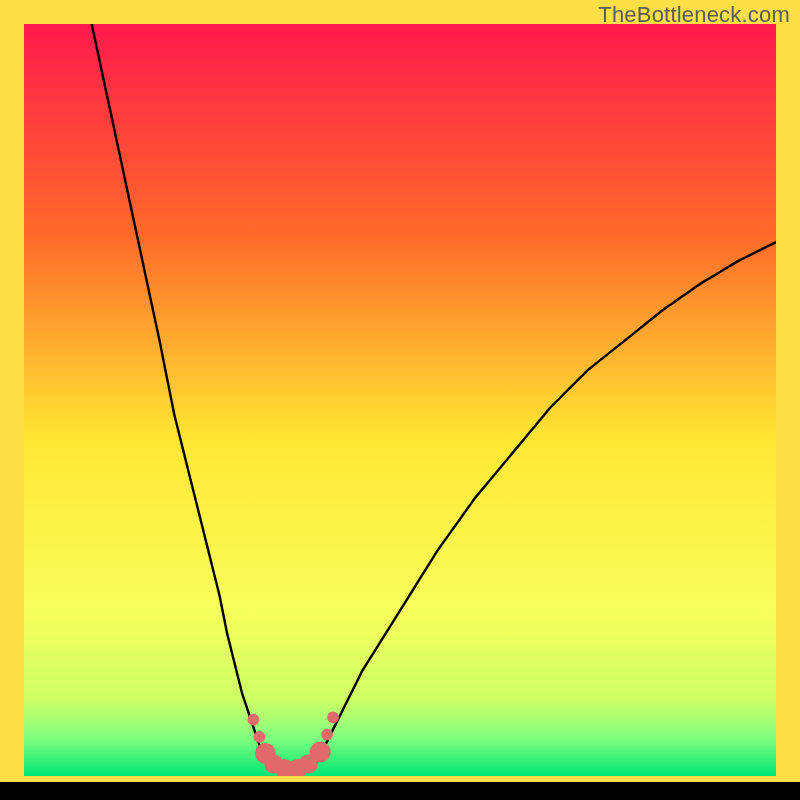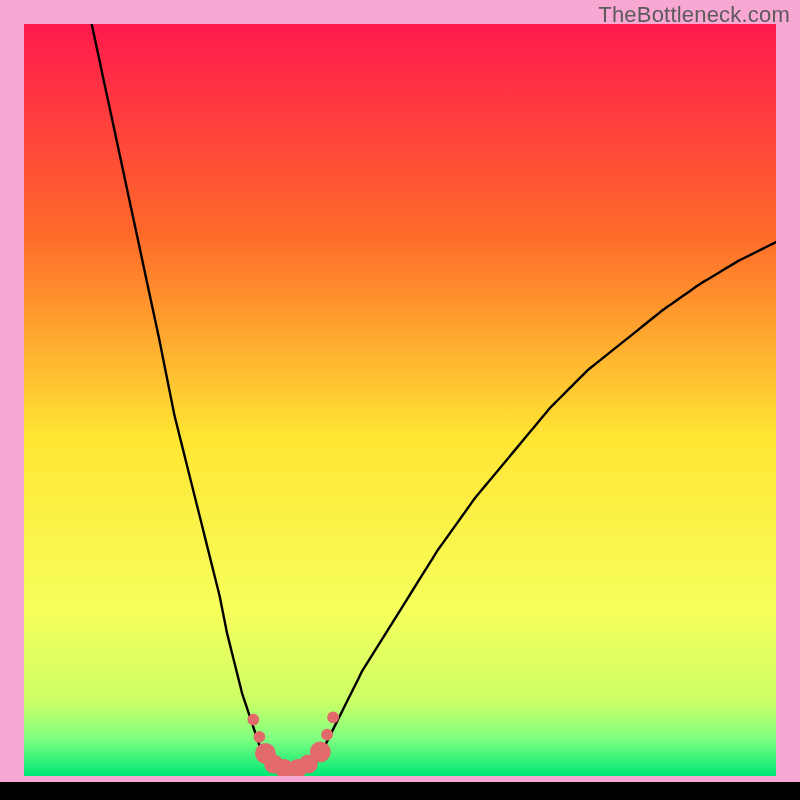--- a/index.html
+++ b/index.html
@@ -8,21 +8,21 @@
     background: #000;
     width: 800px;
     height: 800px;
     overflow: hidden;
     font-family: Arial, sans-serif;
   }
   .chart-container {
     position: relative;
     width: 800px;
     height: 782px;
-    background: #f9a8d4;
+    background: #fde047;
   }
   .plot-area {
     position: absolute;
     left: 24px;
     top: 24px;
     width: 752px;
     height: 752px;
   }
   .watermark {
     position: absolute;

